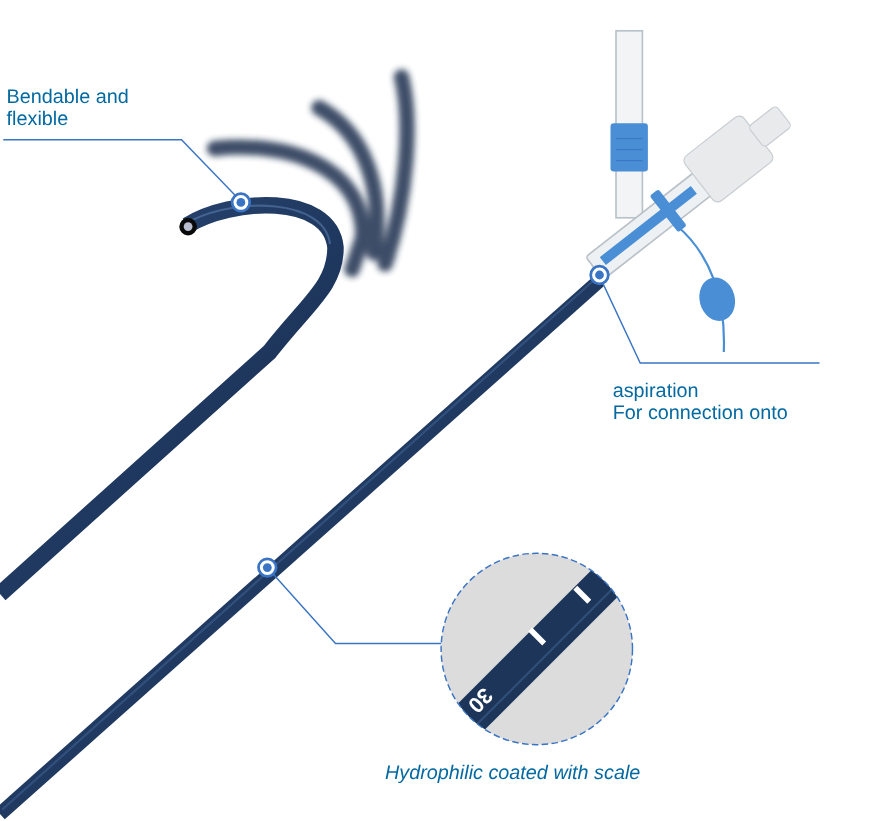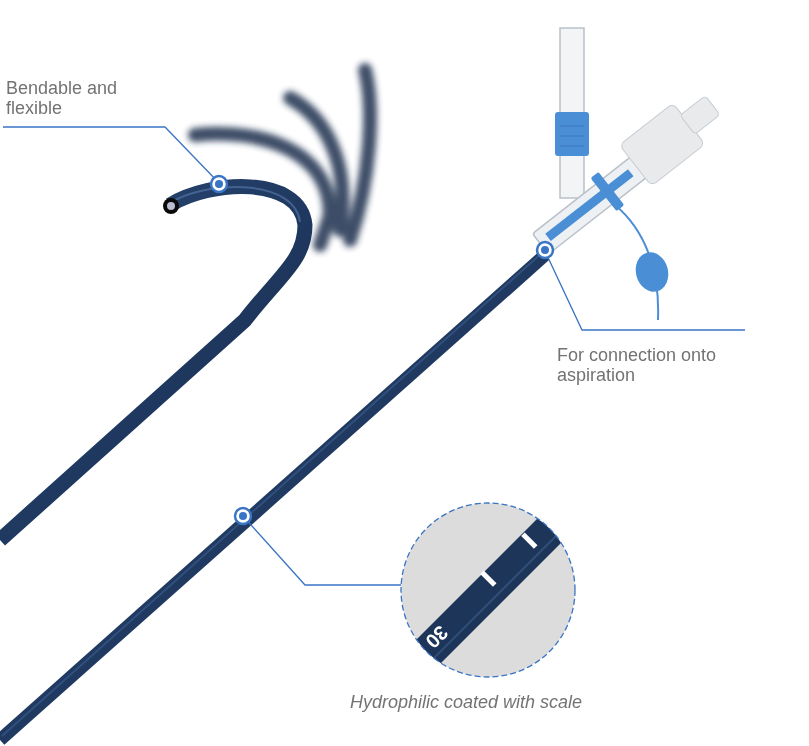--- a/index.html
+++ b/index.html
@@ -1,19 +1,19 @@
 <!DOCTYPE html>
 <html><head>
   <meta charset="utf-8">
   <style>
     html, body { margin: 0; padding: 0; background: #ffffff; }
     body { width: 809px; height: 746px; position: relative; overflow: hidden;
            font-family: "Liberation Sans", sans-serif; }
     svg.scene { position: absolute; left: 0; top: 0; }
-    .label { position: absolute; color: #737373; font-size: 18px; line-height: 20px;
+    .label { position: absolute; color: #0369a1; font-size: 18px; line-height: 20px;
              font-family: "Liberation Sans", sans-serif; white-space: nowrap; }
     #lbl-bend { left: 6px; top: 78px; }
     #lbl-conn { left: 557px; top: 345px; }
     #lbl-hydro { left: 350px; top: 692px; font-style: italic; }
     .line { display: block; }
   </style>
 </head>
 <body>
 
 <svg class="scene" width="809" height="746" viewBox="0 0 809 746">
@@ -98,19 +98,19 @@
     <circle cx="243" cy="516" r="4" fill="#3a74c4"></circle>
   </g>
 </svg>
 
 <div id="lbl-bend" class="label">
   <span class="line">Bendable and</span>
   <span class="line">flexible</span>
 </div>
 
 <div id="lbl-conn" class="label">
+  <span class="line">aspiration</span>
   <span class="line">For connection onto</span>
-  <span class="line">aspiration</span>
 </div>
 
 <div id="lbl-hydro" class="label">
   <span>Hydrophilic coated with scale</span>
 </div>
 
 </body></html>

